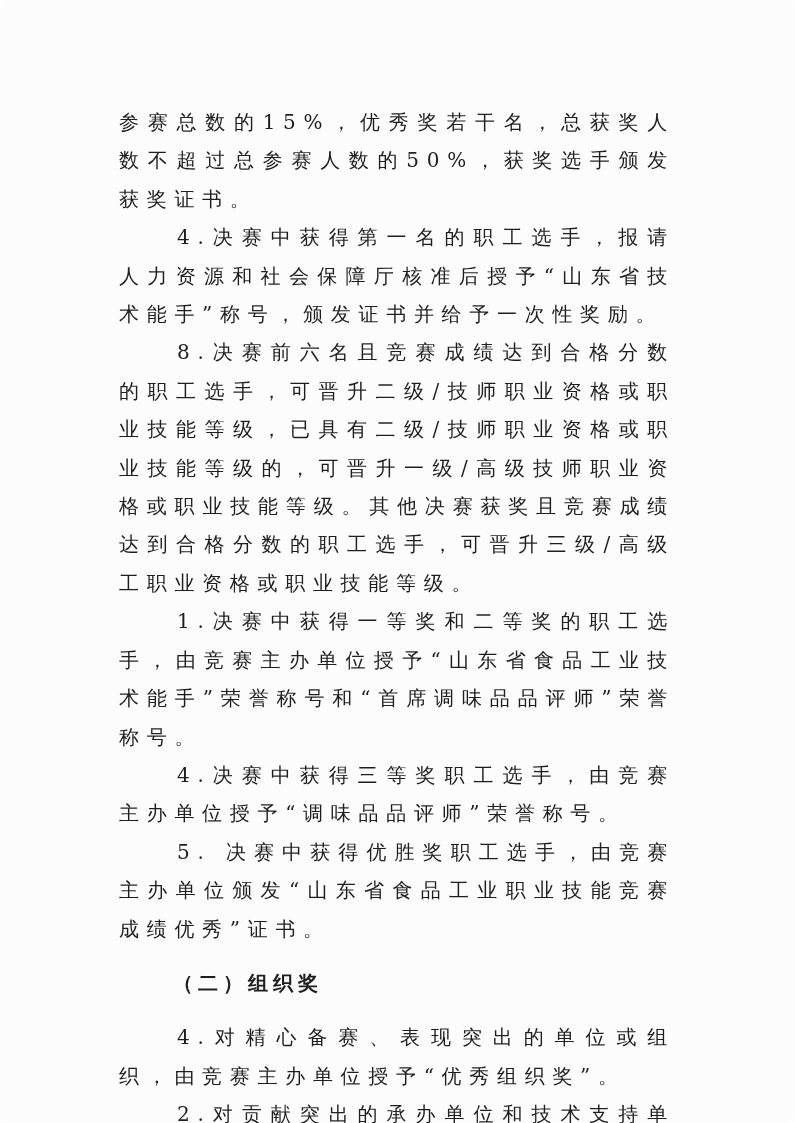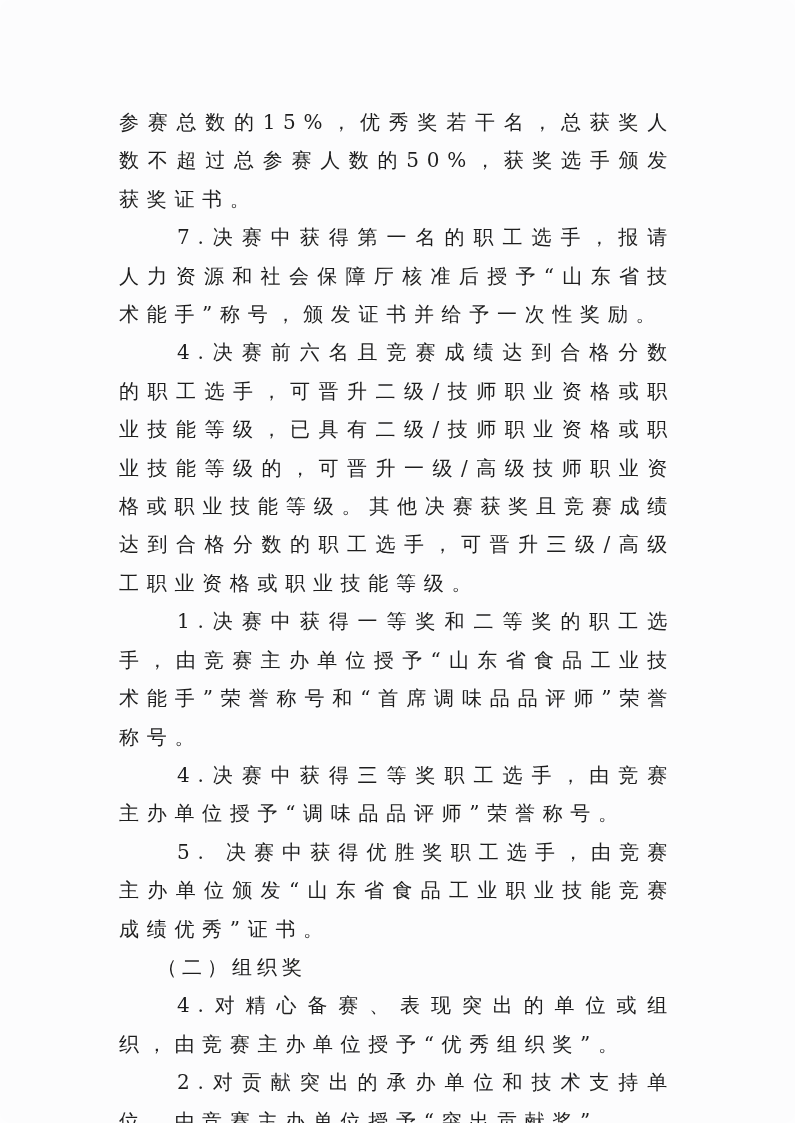--- a/index.html
+++ b/index.html
@@ -33,37 +33,37 @@
       margin: 0;
       font-size: 20px;
       line-height: 38.4px;
       letter-spacing: 7.7px;
       text-align: justify;
       text-justify: inter-character;
       word-break: break-all;
     }
     .indent { text-indent: 58px; }
     .heading {
-      margin: 0;
+      margin: 16px;
       font-size: 20px;
       line-height: 38.4px;
       letter-spacing: 5px;
-      font-weight: normal;
+      font-weight: bold;
       padding-left: 38px;
       font-family: "DejaVu Sans", "Liberation Sans", sans-serif;
     }
   </style>
 </head>
 <body>
 
 <div class="page">
   <div class="content">
     <p class="para">参赛总数的15%，优秀奖若干名，总获奖人数不超过总参赛人数的50%，获奖选手颁发获奖证书。</p>
-    <p class="para indent">7.决赛中获得第一名的职工选手，报请人力资源和社会保障厅核准后授予“山东省技术能手”称号，颁发证书并给予一次性奖励。</p>
-    <p class="para indent">4.决赛前六名且竞赛成绩达到合格分数的职工选手，可晋升二级/技师职业资格或职业技能等级，已具有二级/技师职业资格或职业技能等级的，可晋升一级/高级技师职业资格或职业技能等级。其他决赛获奖且竞赛成绩达到合格分数的职工选手，可晋升三级/高级工职业资格或职业技能等级。</p>
+    <p class="para indent">4.决赛中获得第一名的职工选手，报请人力资源和社会保障厅核准后授予“山东省技术能手”称号，颁发证书并给予一次性奖励。</p>
+    <p class="para indent">8.决赛前六名且竞赛成绩达到合格分数的职工选手，可晋升二级/技师职业资格或职业技能等级，已具有二级/技师职业资格或职业技能等级的，可晋升一级/高级技师职业资格或职业技能等级。其他决赛获奖且竞赛成绩达到合格分数的职工选手，可晋升三级/高级工职业资格或职业技能等级。</p>
     <p class="para indent">1.决赛中获得一等奖和二等奖的职工选手，由竞赛主办单位授予“山东省食品工业技术能手”荣誉称号和“首席调味品品评师”荣誉称号。</p>
     <p class="para indent">4.决赛中获得三等奖职工选手，由竞赛主办单位授予“调味品品评师”荣誉称号。</p>
     <p class="para indent">5. 决赛中获得优胜奖职工选手，由竞赛主办单位颁发“山东省食品工业职业技能竞赛成绩优秀”证书。</p>
     <p class="heading">（二）组织奖</p>
     <p class="para indent">4.对精心备赛、表现突出的单位或组织，由竞赛主办单位授予“优秀组织奖”。</p>
     <p class="para indent">2.对贡献突出的承办单位和技术支持单位，由竞赛主办单位授予“突出贡献奖”。</p>
 
   </div>
 </div>
 

